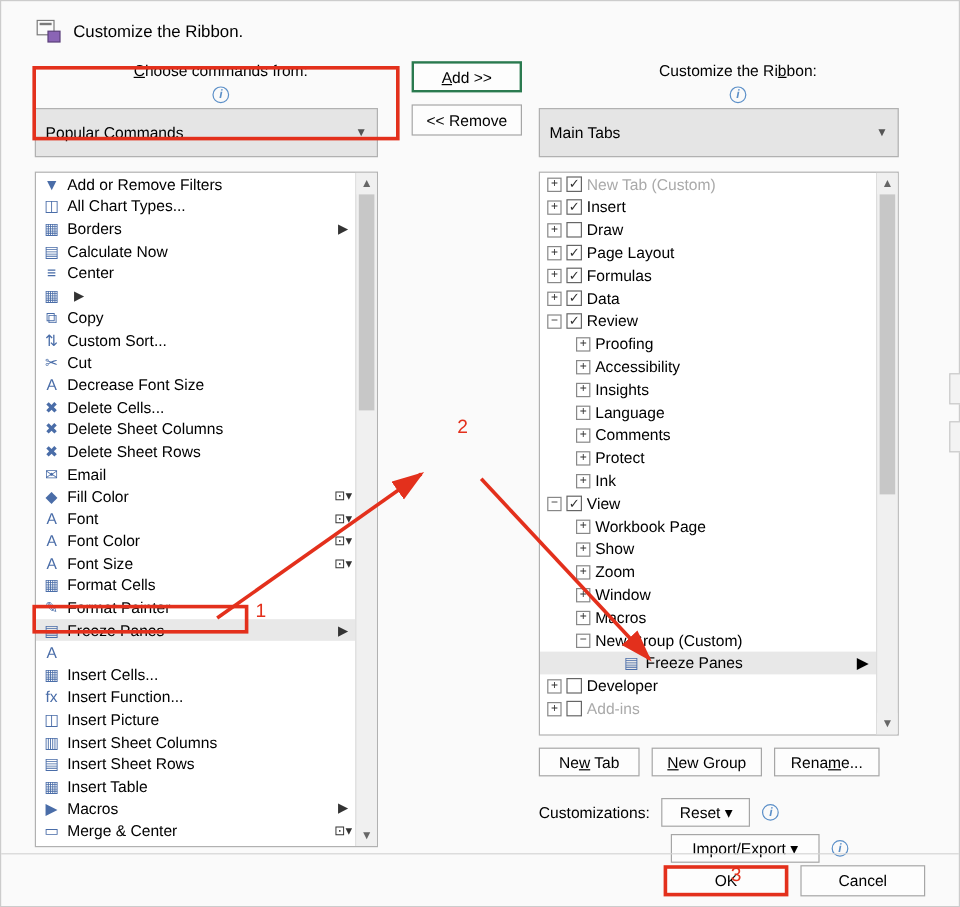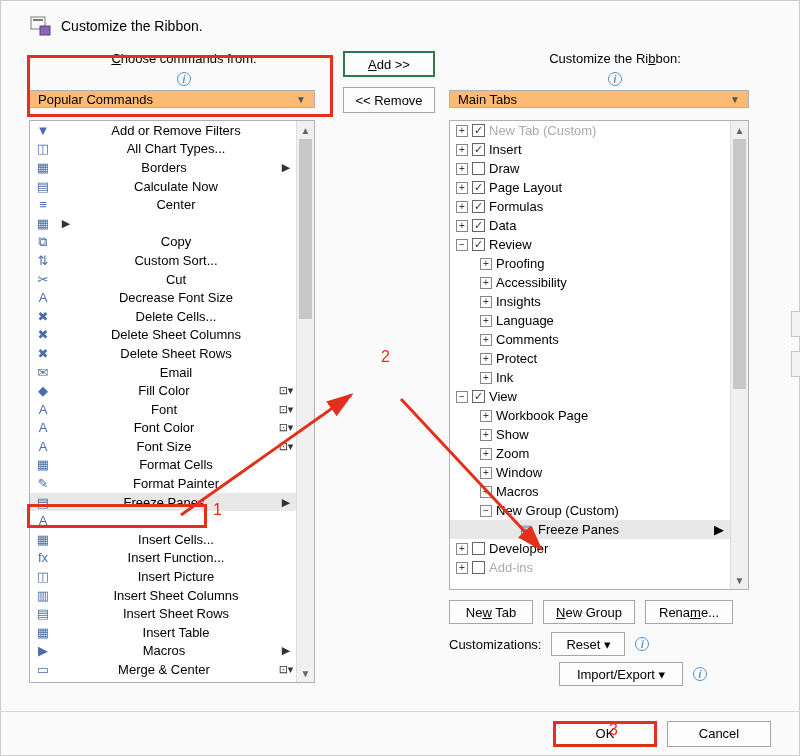--- a/index.html
+++ b/index.html
@@ -8,49 +8,49 @@
   .header { display: flex; align-items: center; padding: 14px 28px 8px 28px; }
   .header .hicon { width: 24px; height: 22px; margin-right: 8px; display:flex;align-items:center;justify-content:center; }
   .header .htext { font-size: 14px; }
   .cols { display: flex; padding: 6px 18px 0 28px; gap: 0; }
   .col-left { width: 310px; }
   .col-mid { width: 100px; display:flex; flex-direction:column; align-items:center; justify-content:flex-start; }
   .col-right { flex: 1; padding-left: 10px; position:relative;}
   .label-row { font-size: 13px; margin-bottom: 4px; display:flex; align-items:center; gap:6px;flex-direction:column;}
   .underline { text-decoration: underline; }
   .info { width:14px;height:14px;border:1px solid #5b8fc8;border-radius:50%;display:inline-flex;align-items:center;justify-content:center;color:#5b8fc8;font-size:10px;font-style:italic;font-weight:bold; }
-  .combo { width: 286px; height: 18px; border:1px solid #b1b1b1; background:#fdba74; display:flex; align-items:center; padding:0 8px; justify-content:space-between; }
+  .combo { width: 286px; height: 41px; border:1px solid #b1b1b1; background:#e5e5e5; display:flex; align-items:center; padding:0 8px; justify-content:space-between; }
   .combo .arrow { font-size:10px; color:#555; }
   .redbox { border: 3px solid #e3301c; }
   .redbox-1 { position:absolute; left:26px; top:54px; width:306px; height:62px; pointer-events:none; }
   .list { width: 286px; height: 563px; border:1px solid #b1b1b1; background:#fff; overflow:hidden; position:relative; margin-top:12px;}
   .scroll { position:absolute; right:0; top:0; bottom:0; width:18px; background:#f0f0f0; border-left:1px solid #ddd;}
   .sc-btn { height:18px; display:flex;align-items:center;justify-content:center;color:#666;font-size:10px;background:#f0f0f0;}
   .sc-thumb { position:absolute; left:2px; right:2px; background:#c7c7c7; }
   .list .items { position:absolute; left:0; right:18px; top:0; bottom:0; overflow:hidden;}
   .li { display:flex; align-items:center; height:18.6px; padding-left:4px; gap:4px; white-space:nowrap;}
   .li .ic { width:18px; height:16px; display:flex;align-items:center;justify-content:center; color:#4a6da8;}
-  .li .txt { flex:1;text-align:center; }
+  .li .txt { flex:1; }
   .li .sub { width:20px; text-align:center; color:#333; font-size:11px;}
   .li.sel { background:#e8e8e8; }
   .redbox-2 { position:absolute; left:26px; top:503px; width:180px; height:24px; pointer-events:none; border:3px solid #e3301c;}
   .ann { position:absolute; color:#e3301c; font-size:16px; font-weight:400; pointer-events:none;}
   .btn { border:1px solid #a6a6a6; background:#fdfdfd; height:26px; display:flex;align-items:center;justify-content:center; padding:0 10px; }
   .btn.small { height:24px; }
   .mid-btn { width:92px; margin-bottom:10px; }
   .add-btn { border:2px solid #2a7a4f; }
   .tree { width: 300px; height: 470px; border:1px solid #b1b1b1; background:#fff; position:relative; margin-top:12px; overflow:hidden;}
   .tree .items { position:absolute; left:0; right:18px; top:0; bottom:0; }
   .tn { display:flex; align-items:center; height:19px; white-space:nowrap; }
   .exp { width:12px;height:12px;border:1px solid #888;display:inline-flex;align-items:center;justify-content:center;font-size:10px;line-height:1;margin-right:4px;color:#333;}
   .cb { width:13px;height:13px;border:1px solid #666;display:inline-flex;align-items:center;justify-content:center;font-size:11px;margin-right:4px;}
   .cb.checked::after { content:"✓"; color:#333; font-size:11px; }
   .tree .sel { background:#e8e8e8; position:relative;}
   .bottom-btns { display:flex; gap:10px; margin-top:10px; }
-  .cust-row { display:flex; align-items:center; gap:10px; margin-top:8px; }
+  .cust-row { display:flex; align-items:center; gap:10px; margin-top:18px; }
   .side-arrows { position:absolute; right:-36px; top:260px; display:flex; flex-direction:column; gap:14px;}
   .sq { width:26px;height:26px;border:1px solid #c7c7c7;background:#f3f3f3;display:flex;align-items:center;justify-content:center;color:#bbb;font-size:12px;}
   .footer { position:absolute; bottom:0; left:0; right:0; height:44px; border-top:1px solid #d5d5d5; display:flex; justify-content:flex-end; align-items:center; padding-right:28px; gap:10px;}
   .fbtn { width:104px; height:26px; border:1px solid #a6a6a6; background:#fdfdfd; display:flex;align-items:center;justify-content:center;}
   .redbox-3 { border:3px solid #e3301c; }
   svg.arrow-draw { position:absolute; left:0; top:0; pointer-events:none; }
 </style>
 </head>
 <body>
 

